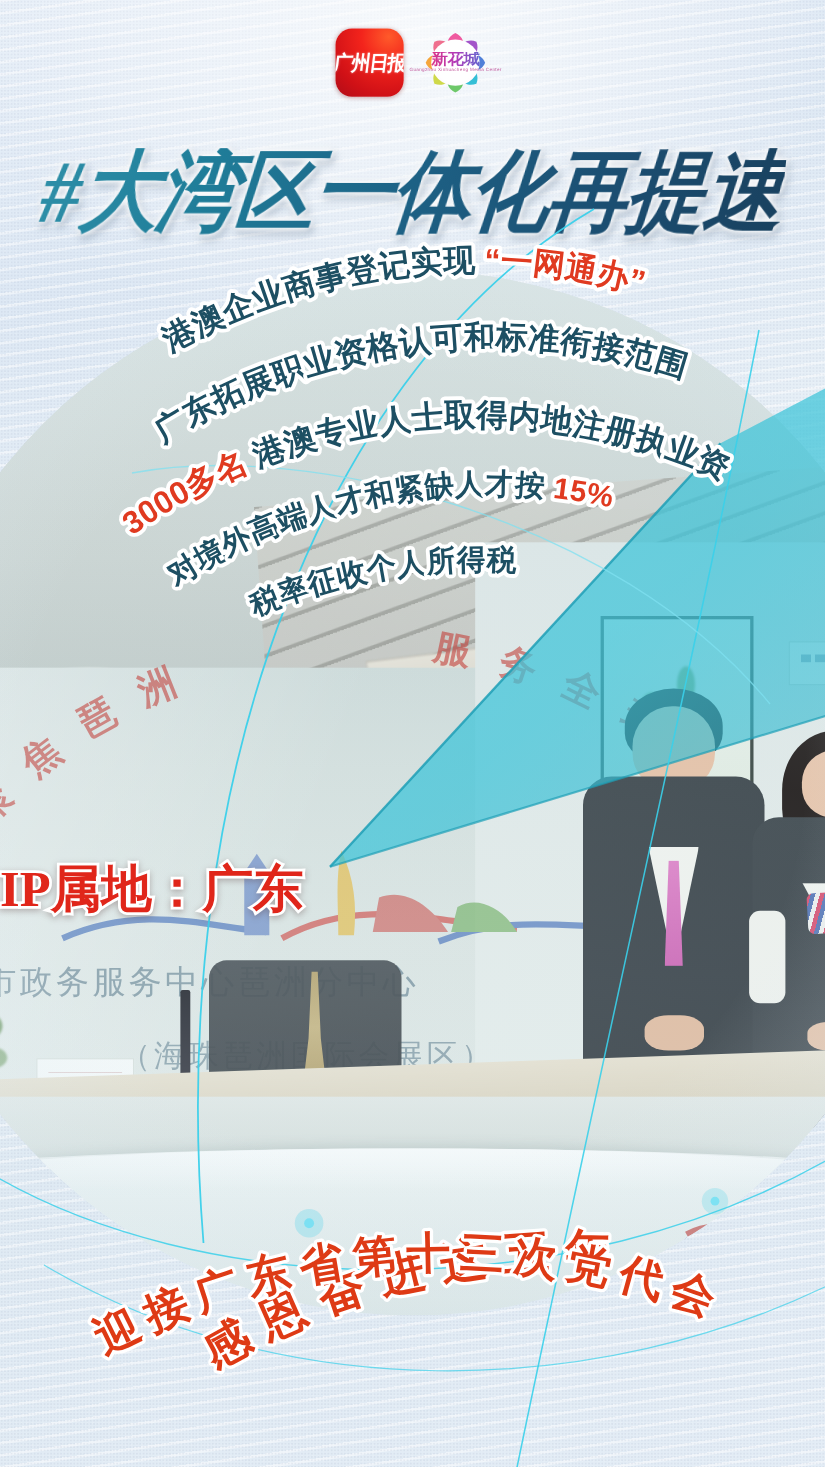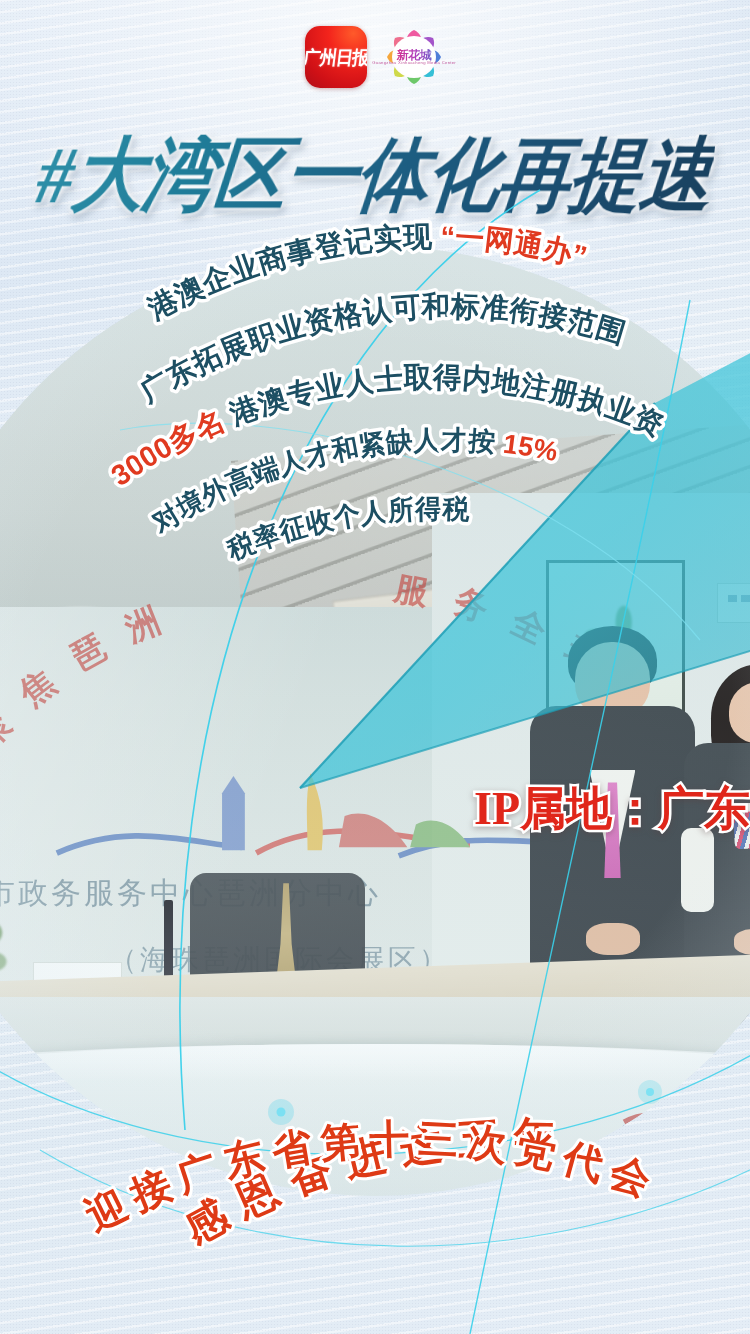--- a/index.html
+++ b/index.html
@@ -60,21 +60,21 @@
   }
   .xhc-petals{position:absolute;inset:0;}
   .xhc-core{
     position:absolute;left:9px;top:8px;width:44px;height:42px;border-radius:50%;
     background:radial-gradient(circle at 50% 45%,#ffffff 62%,#fdf4fb 100%);
   }
   .xhc-label{
     position:relative;z-index:3;text-align:center;line-height:1;
   }
   .xhc-label .cn{
-    display:block;font-size:12px;font-weight:700;letter-spacing:-.5px;
+    display:block;font-size:15px;font-weight:700;letter-spacing:-.5px;
     background:linear-gradient(90deg,#e4357f,#b23ab8,#5a6fd4);
     -webkit-background-clip:text;background-clip:text;color:transparent;
     font-family:"Liberation Serif","DejaVu Serif",serif;
     white-space:nowrap;
   }
   .xhc-label .en{
     display:block;font-size:2.6px;color:#c2589c;letter-spacing:.2px;margin-top:2px;
     white-space:nowrap;transform:scale(1.6);
   }
 
@@ -364,21 +364,21 @@
     font-family:"Liberation Sans","DejaVu Sans",sans-serif;
     font-weight:700;
     paint-order:stroke fill;
     stroke:#ffffff;stroke-width:7px;stroke-linejoin:round;
   }
   .t-blue{fill:#1d4f63;}
   .t-red{fill:#e03a20;}
 
   
   .ipbadge{
-    position:absolute;left:0;right:0;top:778px;text-align:right;z-index:7;
+    position:absolute;left:0;right:0;top:778px;text-align:left;z-index:7;
   }
   .ipbadge .ipt{
     display:inline-block;
     font-family:"Liberation Serif","DejaVu Serif",serif;
     font-size:46px;font-weight:700;letter-spacing:0px;color:#e0261a;
     -webkit-text-stroke:5px #ffffff;paint-order:stroke fill;
     filter:drop-shadow(0 2px 3px rgba(90,60,60,.35));
     white-space:nowrap;
   }
 

